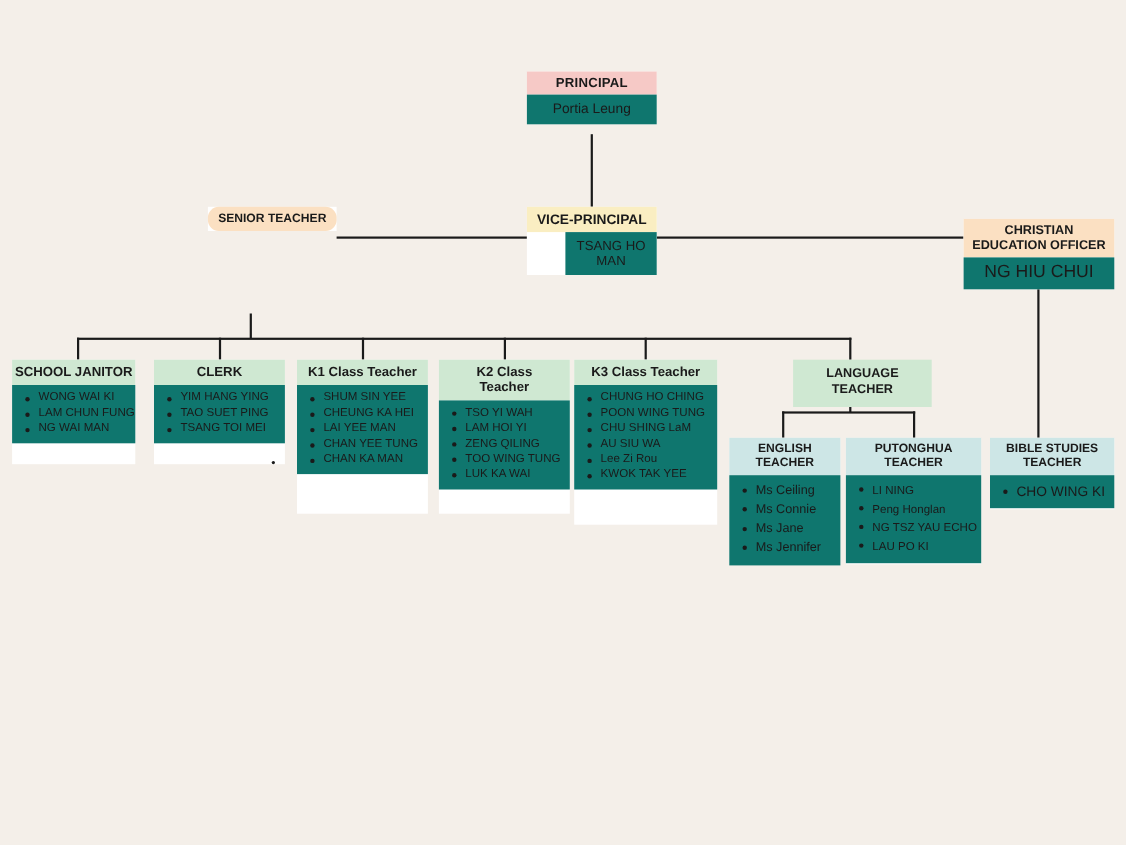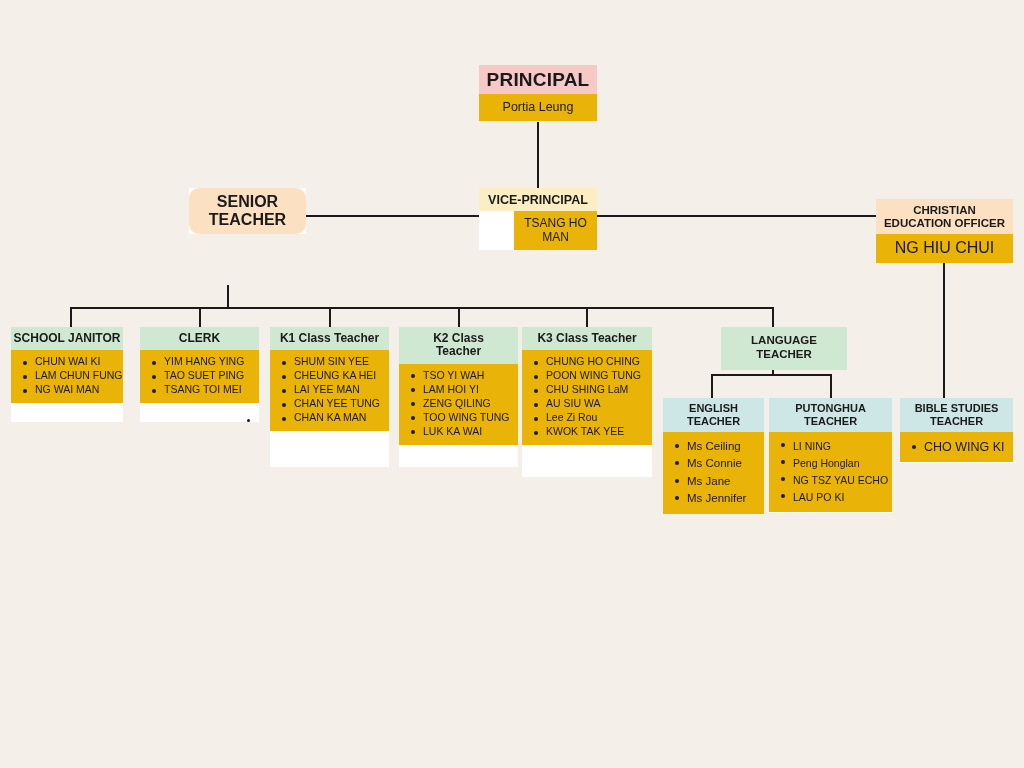--- a/index.html
+++ b/index.html
@@ -23,21 +23,21 @@
     z-index: 5;
   }
   .node-head {
     text-align: center;
     font-weight: bold;
     color: #1a1a1a;
     line-height: 1.12;
     padding: 4px 4px;
   }
   .node-body {
-    background: #eab308;
+    background: #0f766e;
     padding: 5px 4px 6px 4px;
   }
   .node-body.single {
     text-align: center;
     color: #1a1a1a;
   }
   .node-body ul {
     list-style: none;
     margin: 0;
     padding: 0;
@@ -62,29 +62,29 @@
 
   
   .h-pink   { background: #f6c9c6; }
   .h-yellow { background: #faeec2; }
   .h-peach  { background: #fbe0c2; }
   .h-green  { background: #cfe8d2; }
   .h-teal   { background: #cde6e6; }
 
   
   #n-principal { left: 479px; top: 65px;  width: 118px; }
-  #n-principal .node-head { font-size: 19px; letter-spacing: .2px; }
+  #n-principal .node-head { font-size: 12px; letter-spacing: .2px; }
   #n-principal .node-body { font-size: 12.5px; padding-top: 6px; padding-bottom: 7px; }
 
   #n-vice { left: 479px; top: 188px; width: 118px; }
   #n-vice .node-head { font-size: 12.5px; padding: 5px 2px 4px; }
   #n-vice .node-body { font-size: 12px; padding-top: 5px; padding-bottom: 6px; margin-left: 35px; }
 
   #n-senior { left: 189px; top: 188px; width: 117px; }
-  #n-senior .node-head { font-size: 16px; padding: 5px 2px; border-radius: 10px; }
+  #n-senior .node-head { font-size: 11px; padding: 5px 2px; border-radius: 10px; }
   #n-senior .node-body { font-size: 12px; padding-bottom: 9px; }
   #n-senior .node-body li { line-height: 1.5; }
 
   #n-christian { left: 876px; top: 199px; width: 137px; }
   #n-christian .node-head { font-size: 11.5px; padding: 5px 2px 4px; }
   #n-christian .node-body { font-size: 16px; padding-top: 5px; padding-bottom: 6px; }
 
   #n-janitor { left: 11px; top: 327px; width: 112px; height: 95px; }
   #n-janitor .node-head { font-size: 12px; padding: 5px 2px; }
   #n-janitor .node-body { font-size: 10.5px; }
@@ -181,21 +181,21 @@
 
   <div class="node" id="n-christian">
     <div class="node-head h-peach">CHRISTIAN EDUCATION OFFICER</div>
     <div class="node-body single">NG HIU CHUI</div>
   </div>
 
   <div class="node" id="n-janitor">
     <div class="node-head h-green">SCHOOL JANITOR</div>
     <div class="node-body">
       <ul>
-          <li>CHUN WAI KI</li>
+          <li>WONG WAI KI</li>
           <li>LAM CHUN FUNG</li>
           <li>NG WAI MAN</li>
         </ul>
     </div>
   </div>
 
   <div class="node" id="n-clerk">
     <div class="node-head h-green">CLERK</div>
     <div class="node-body">
       <ul>

